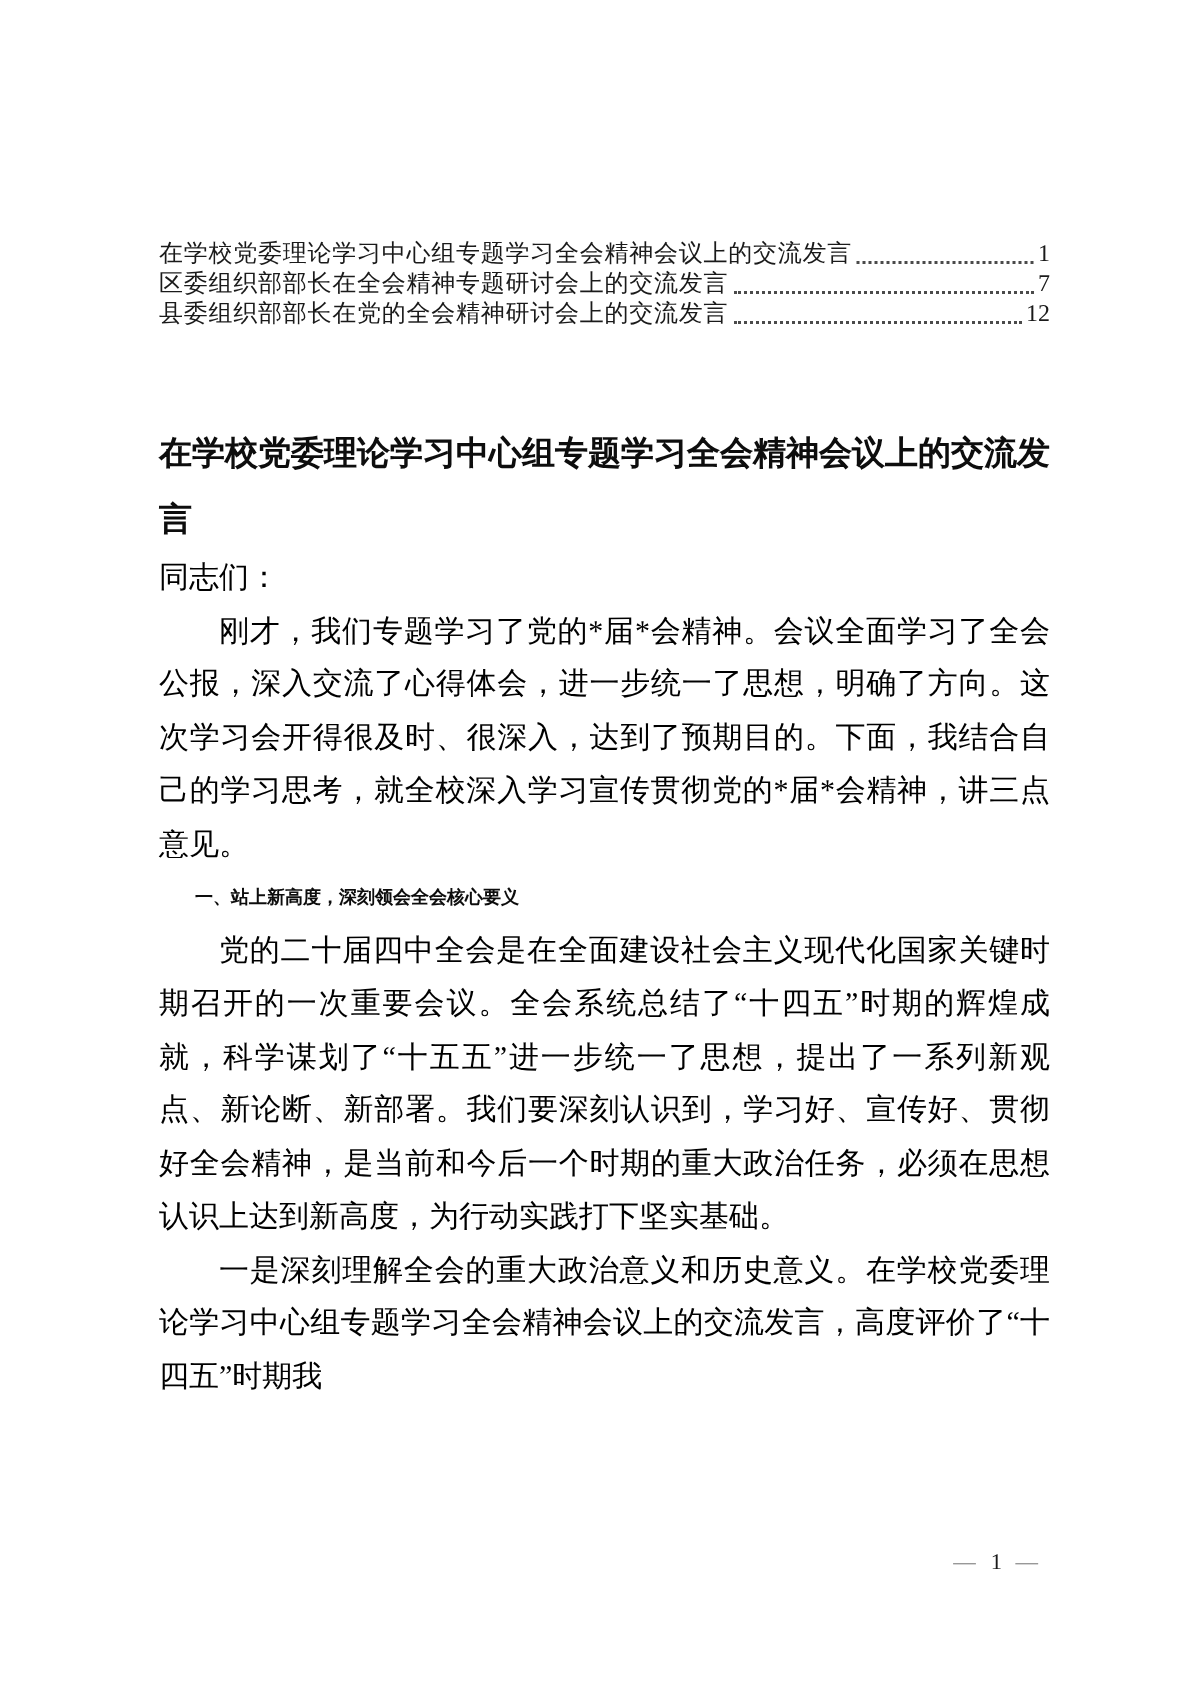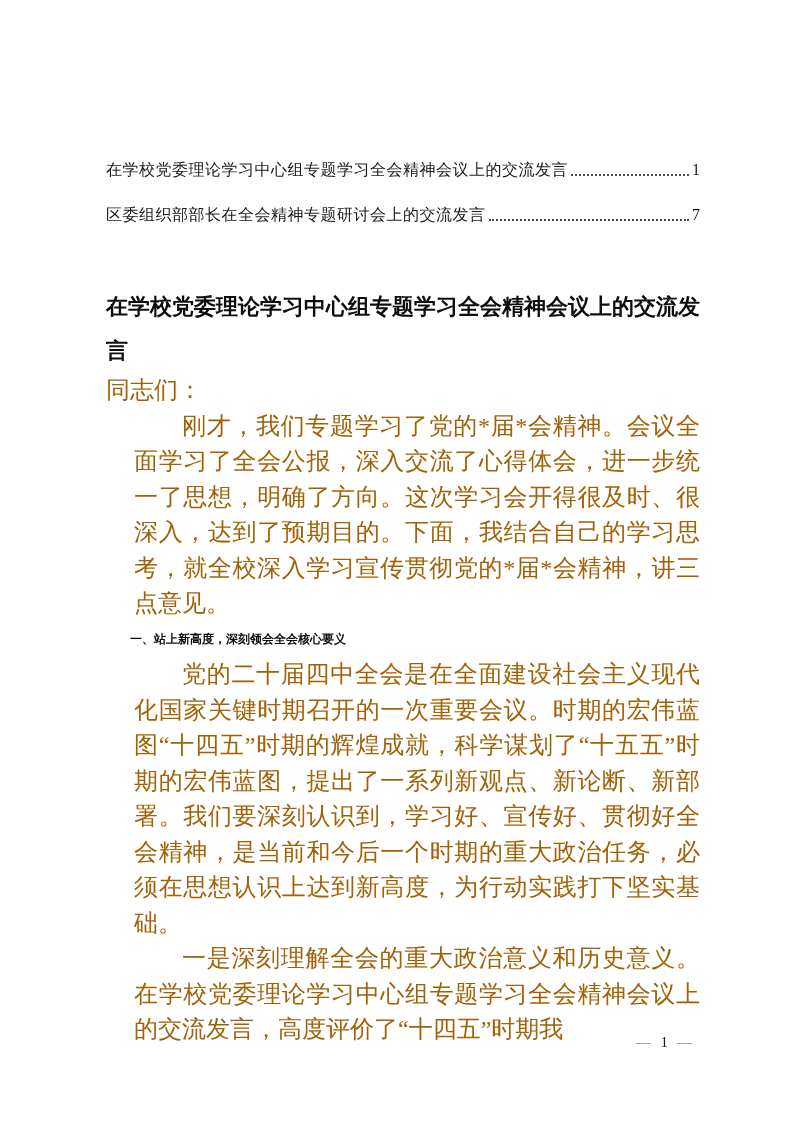--- a/index.html
+++ b/index.html
@@ -25,21 +25,20 @@
     padding-top: 160px;
   }
   .toc-row {
     display: flex;
     align-items: flex-end;
     font-size: 16px;
     line-height: 20px;
     color: #1a1a1a;
   }
   .toc-row + .toc-row {
-    margin-top: 25px;
   }
   .toc-title {
     white-space: nowrap;
     letter-spacing: 0.5px;
   }
   .toc-leader {
     flex: 1 1 auto;
     min-width: 20px;
     margin: 0 3px 4px 3px;
     border-bottom: 2px dotted #4a4a4a;
@@ -58,28 +57,27 @@
     color: #0d0d0d;
   }
   
   .salutation {
     margin: 57px 0 0 0;
     font-size: 18.5px;
     line-height: 35.5px;
   }
   .body-para {
     margin: 0;
-    font-size: 24px;
+    font-size: 20px;
     line-height: 35.5px;
     text-align: justify;
-    color: #a16207;
+    color: #000000;
   }
   .indent {
     text-indent: 2em;
-    margin-left: 28px;
   }
   .section-heading {
     margin: 0;
     font-family: "Liberation Sans", "DejaVu Sans", sans-serif;
     font-weight: bold;
     font-size: 12px;
     line-height: 35.5px;
     text-indent: 2em;
     color: #0d0d0d;
   }
@@ -111,31 +109,36 @@
       <div class="toc-row">
         <span class="toc-title">在学校党委理论学习中心组专题学习全会精神会议上的交流发言</span>
         <span class="toc-leader"></span>
         <span class="toc-page">1</span>
       </div>
       <div class="toc-row">
         <span class="toc-title">区委组织部部长在全会精神专题研讨会上的交流发言</span>
         <span class="toc-leader"></span>
         <span class="toc-page">7</span>
       </div>
+      <div class="toc-row">
+        <span class="toc-title">县委组织部部长在党的全会精神研讨会上的交流发言</span>
+        <span class="toc-leader"></span>
+        <span class="toc-page">12</span>
+      </div>
     </section>
 
     <h1 class="doc-title">在学校党委理论学习中心组专题学习全会精神会议上的交流发言</h1>
 
     <p class="salutation body-para">同志们：</p>
 
     <p class="body-para indent">刚才，我们专题学习了党的*届*会精神。会议全面学习了全会公报，深入交流了心得体会，进一步统一了思想，明确了方向。这次学习会开得很及时、很深入，达到了预期目的。下面，我结合自己的学习思考，就全校深入学习宣传贯彻党的*届*会精神，讲三点意见。</p>
 
     <h2 class="section-heading">一、站上新高度，深刻领会全会核心要义</h2>
 
-    <p class="body-para indent">党的二十届四中全会是在全面建设社会主义现代化国家关键时期召开的一次重要会议。时期的宏伟蓝图“十四五”时期的辉煌成就，科学谋划了“十五五”时期的宏伟蓝图，提出了一系列新观点、新论断、新部署。我们要深刻认识到，学习好、宣传好、贯彻好全会精神，是当前和今后一个时期的重大政治任务，必须在思想认识上达到新高度，为行动实践打下坚实基础。</p>
+    <p class="body-para indent">党的二十届四中全会是在全面建设社会主义现代化国家关键时期召开的一次重要会议。全会系统总结了“十四五”时期的辉煌成就，科学谋划了“十五五”进一步统一了思想，提出了一系列新观点、新论断、新部署。我们要深刻认识到，学习好、宣传好、贯彻好全会精神，是当前和今后一个时期的重大政治任务，必须在思想认识上达到新高度，为行动实践打下坚实基础。</p>
 
     <p class="body-para indent">一是深刻理解全会的重大政治意义和历史意义。在学校党委理论学习中心组专题学习全会精神会议上的交流发言，高度评价了“十四五”时期我</p>
 
   </div>
 
   <div class="page-footer">
     <span class="dash">—</span><span class="num">1</span><span class="dash">—</span>
   </div>
 </div>
 

